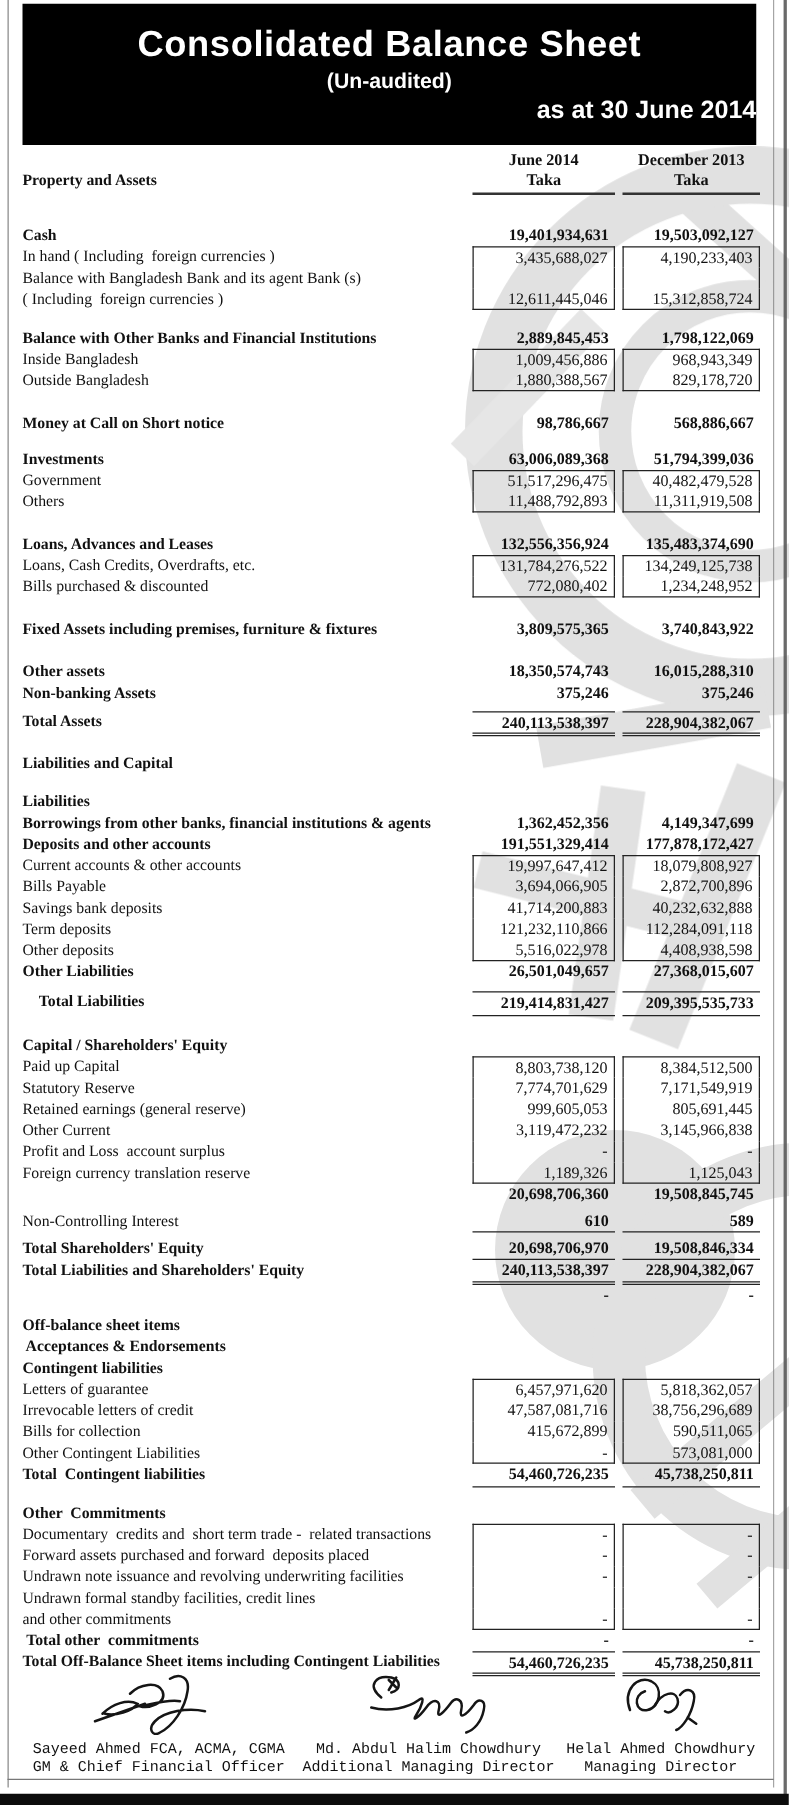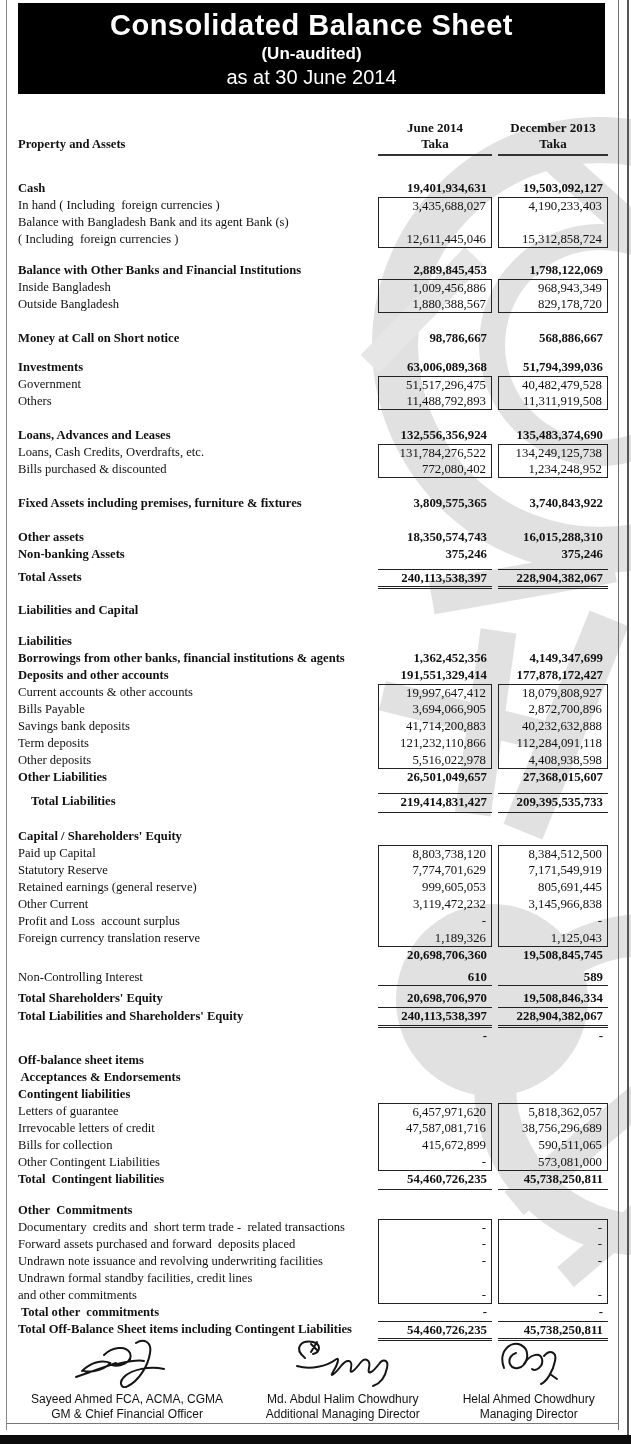--- a/index.html
+++ b/index.html
@@ -15,47 +15,47 @@
   .frame-left{position:absolute;left:6px;top:0;bottom:14px;width:1px;background:var(--frame);}
   .frame-right-inner{position:absolute;left:618px;top:0;bottom:14px;width:1px;background:#6f6f6f;}
   .frame-right-outer{position:absolute;left:627px;top:0;bottom:0;width:2px;background:#555;}
   .doc-bottom-line{position:absolute;left:6px;right:12px;bottom:20px;height:1px;background:#777;}
   .bottom-bar{position:absolute;left:0;right:0;bottom:0;height:9px;background:#0c0c0c;}
   
   .wm{position:absolute;inset:0;z-index:0;}
   
   .content{position:absolute;inset:0;z-index:1;}
   .band{
-    position:absolute;left:18px;top:3px;width:587px;height:91px;background:var(--header-bg);
+    position:absolute;left:18px;top:3px;width:587px;height:113px;background:var(--header-bg);
     color:var(--header-fg);text-align:center;font-family:"Liberation Sans",sans-serif;
     display:flex;flex-direction:column;justify-content:center;gap:2px;
   }
   .band .t1{font-size:29px;font-weight:700;letter-spacing:.5px;}
   .band .t2{font-size:17px;font-weight:700;}
-  .band .t3{font-size:20px;font-weight:400;}
+  .band .t3{font-size:20px;font-weight:700;text-align:right;}
   .rows{position:absolute;left:0;top:112px;width:631px;}
   .row{display:flex;align-items:stretch;padding:0 23px 0 18px;height:17px;}
   .lbl{flex:1;font-size:12.6px;line-height:16px;white-space:pre;}
   .v{width:114px;text-align:right;padding:0 5px;box-sizing:border-box;font-size:12.8px;line-height:16px;}
   .v1{margin-left:2px;}
   .v2{width:110px;margin-left:6px;}
   .b{font-weight:700;}
   .ch{text-align:center;font-weight:700;font-size:13px;}
   .taka{border-bottom:2px solid #333;padding-bottom:2px;}
   .bx{border-left:1.5px solid var(--rule);border-right:1.5px solid var(--rule);}
   .bx-t{border-top:1.5px solid var(--rule);}
   .bx-b{border-bottom:1.5px solid var(--rule);}
   .ra{border-top:1.5px solid var(--rule);}
   .rb-s{border-bottom:1.5px solid var(--rule);}
   .rb-d{border-bottom:3px double var(--rule);}
   .spacer{height:14px;}
   
   .sigs{
     position:absolute;left:18px;right:23px;top:1336px;display:flex;justify-content:space-between;
-    font-family:Liberation Sans, sans-serif;
+    font-family:Liberation Mono, monospace;
   }
   .sig{display:flex;flex-direction:column;align-items:center;}
   .sig svg{margin-bottom:4px;}
   .sig .nm{font-size:12px;line-height:15px;}
   .sig .tt{font-size:12px;line-height:15px;}
 </style>
 </head>
 <body>
 
 <svg class="wm" width="631" height="1444" viewBox="0 0 631 1444" xmlns="http://www.w3.org/2000/svg">

